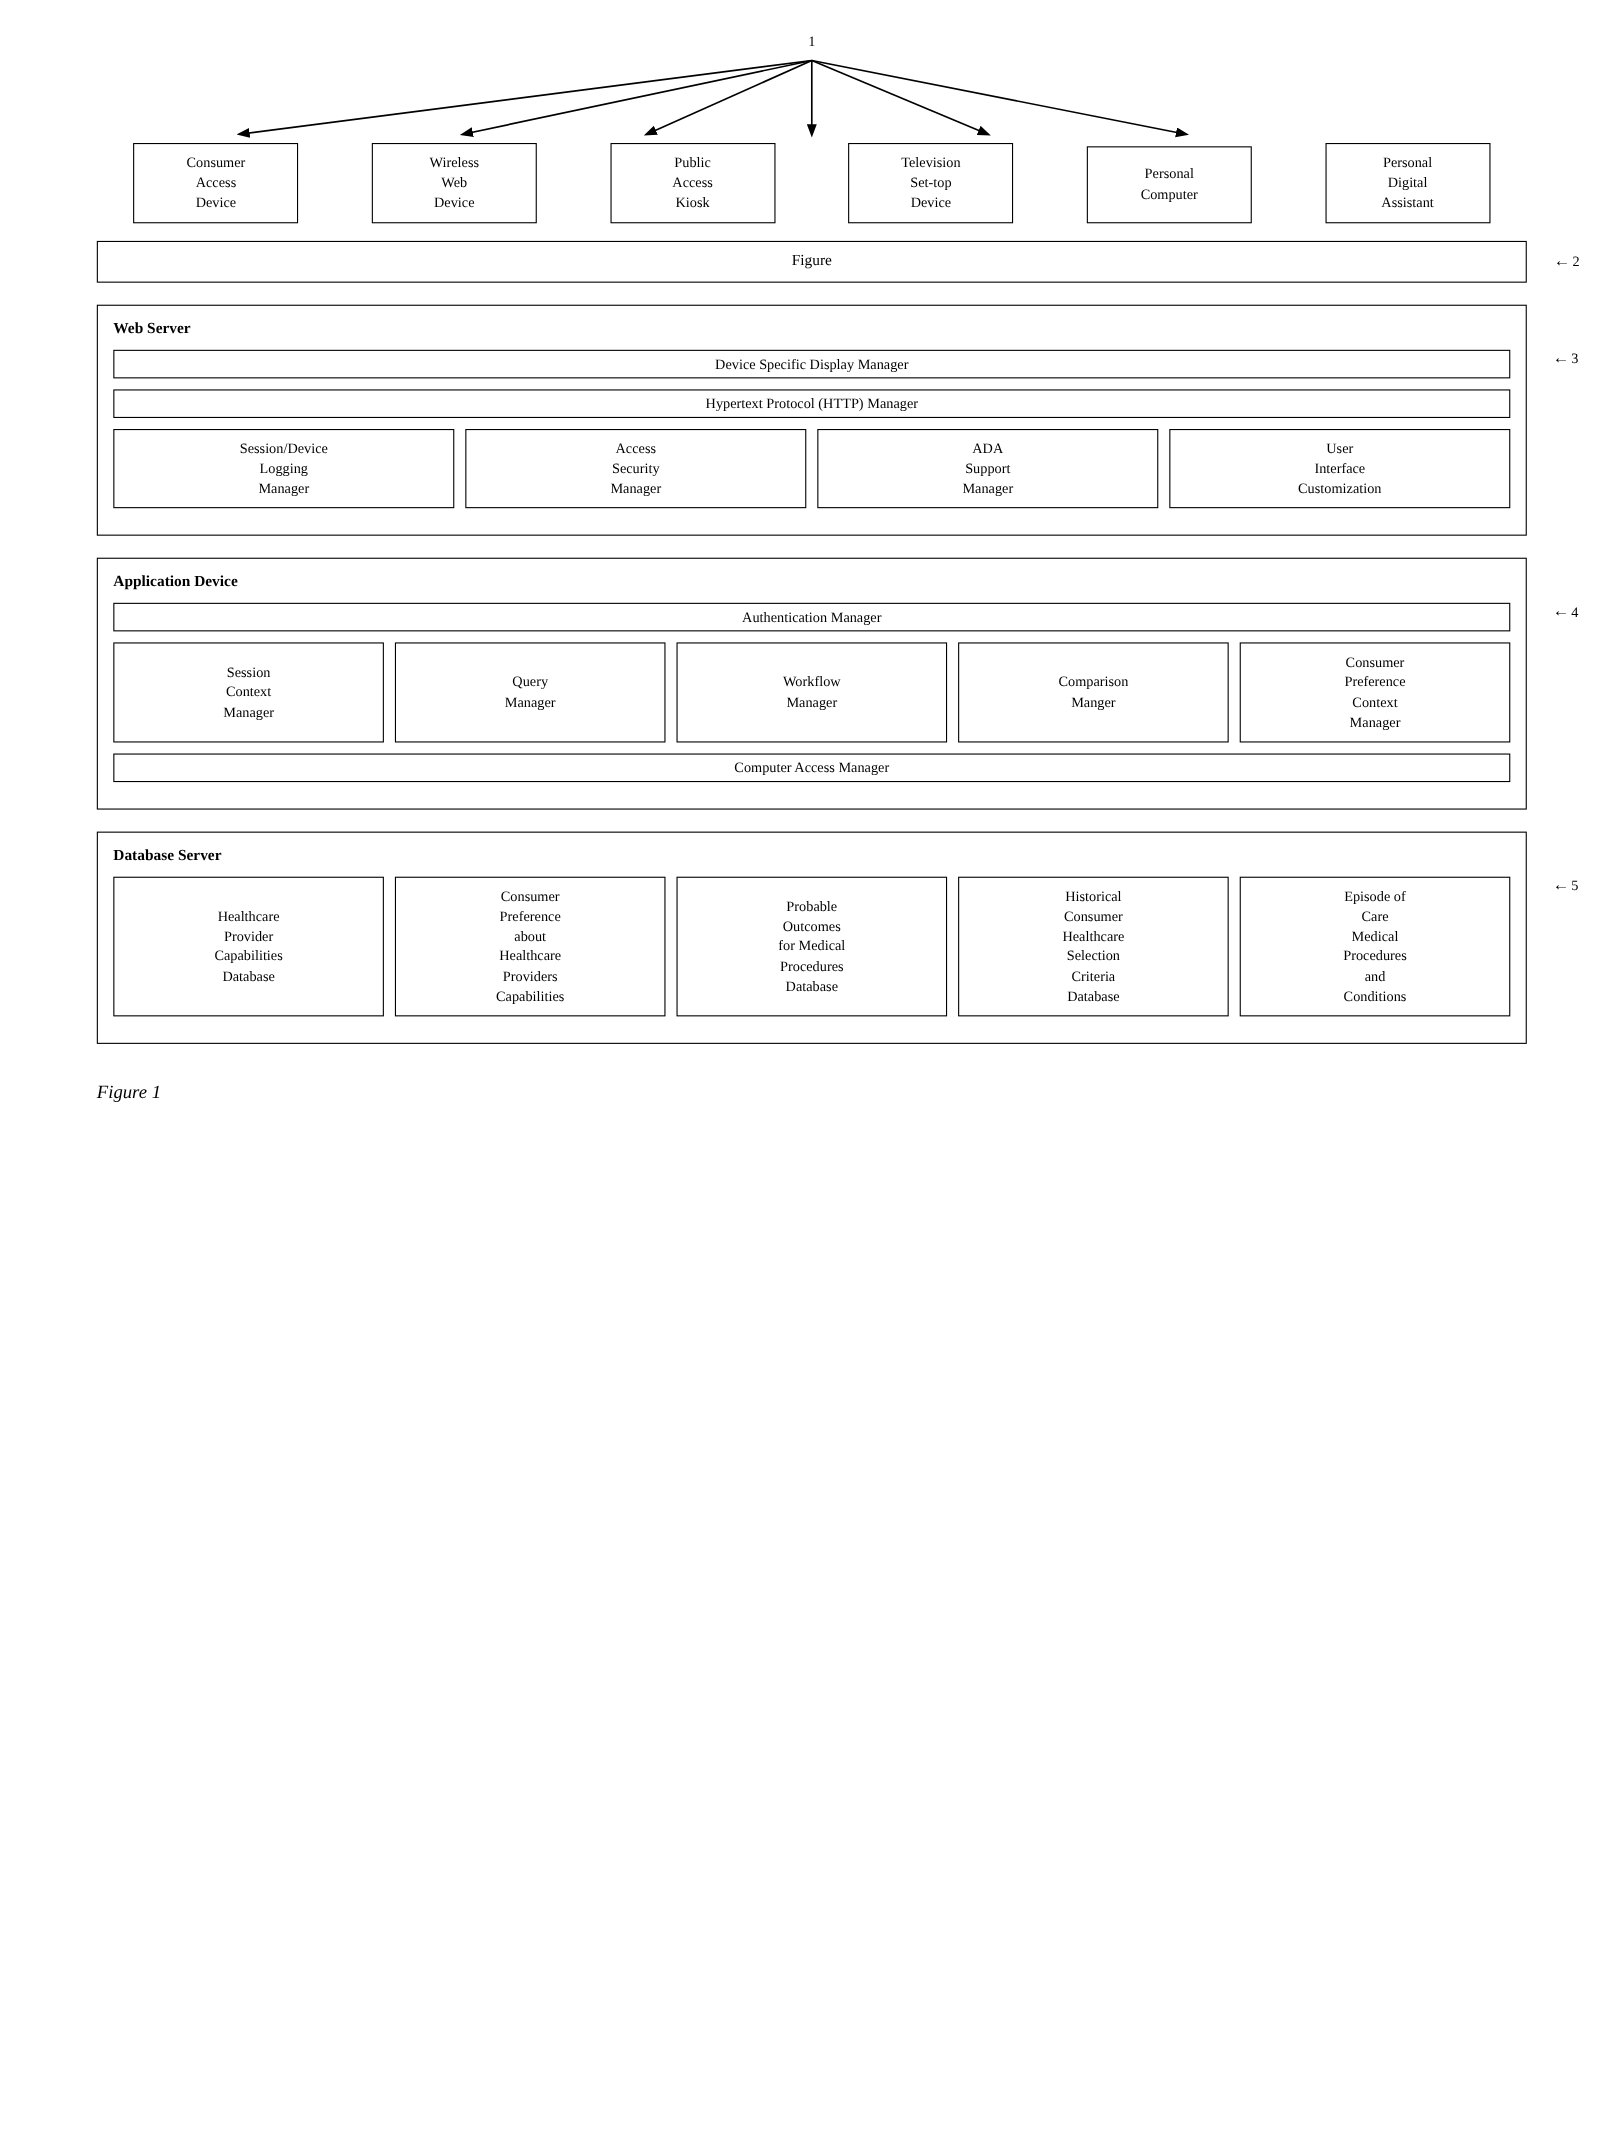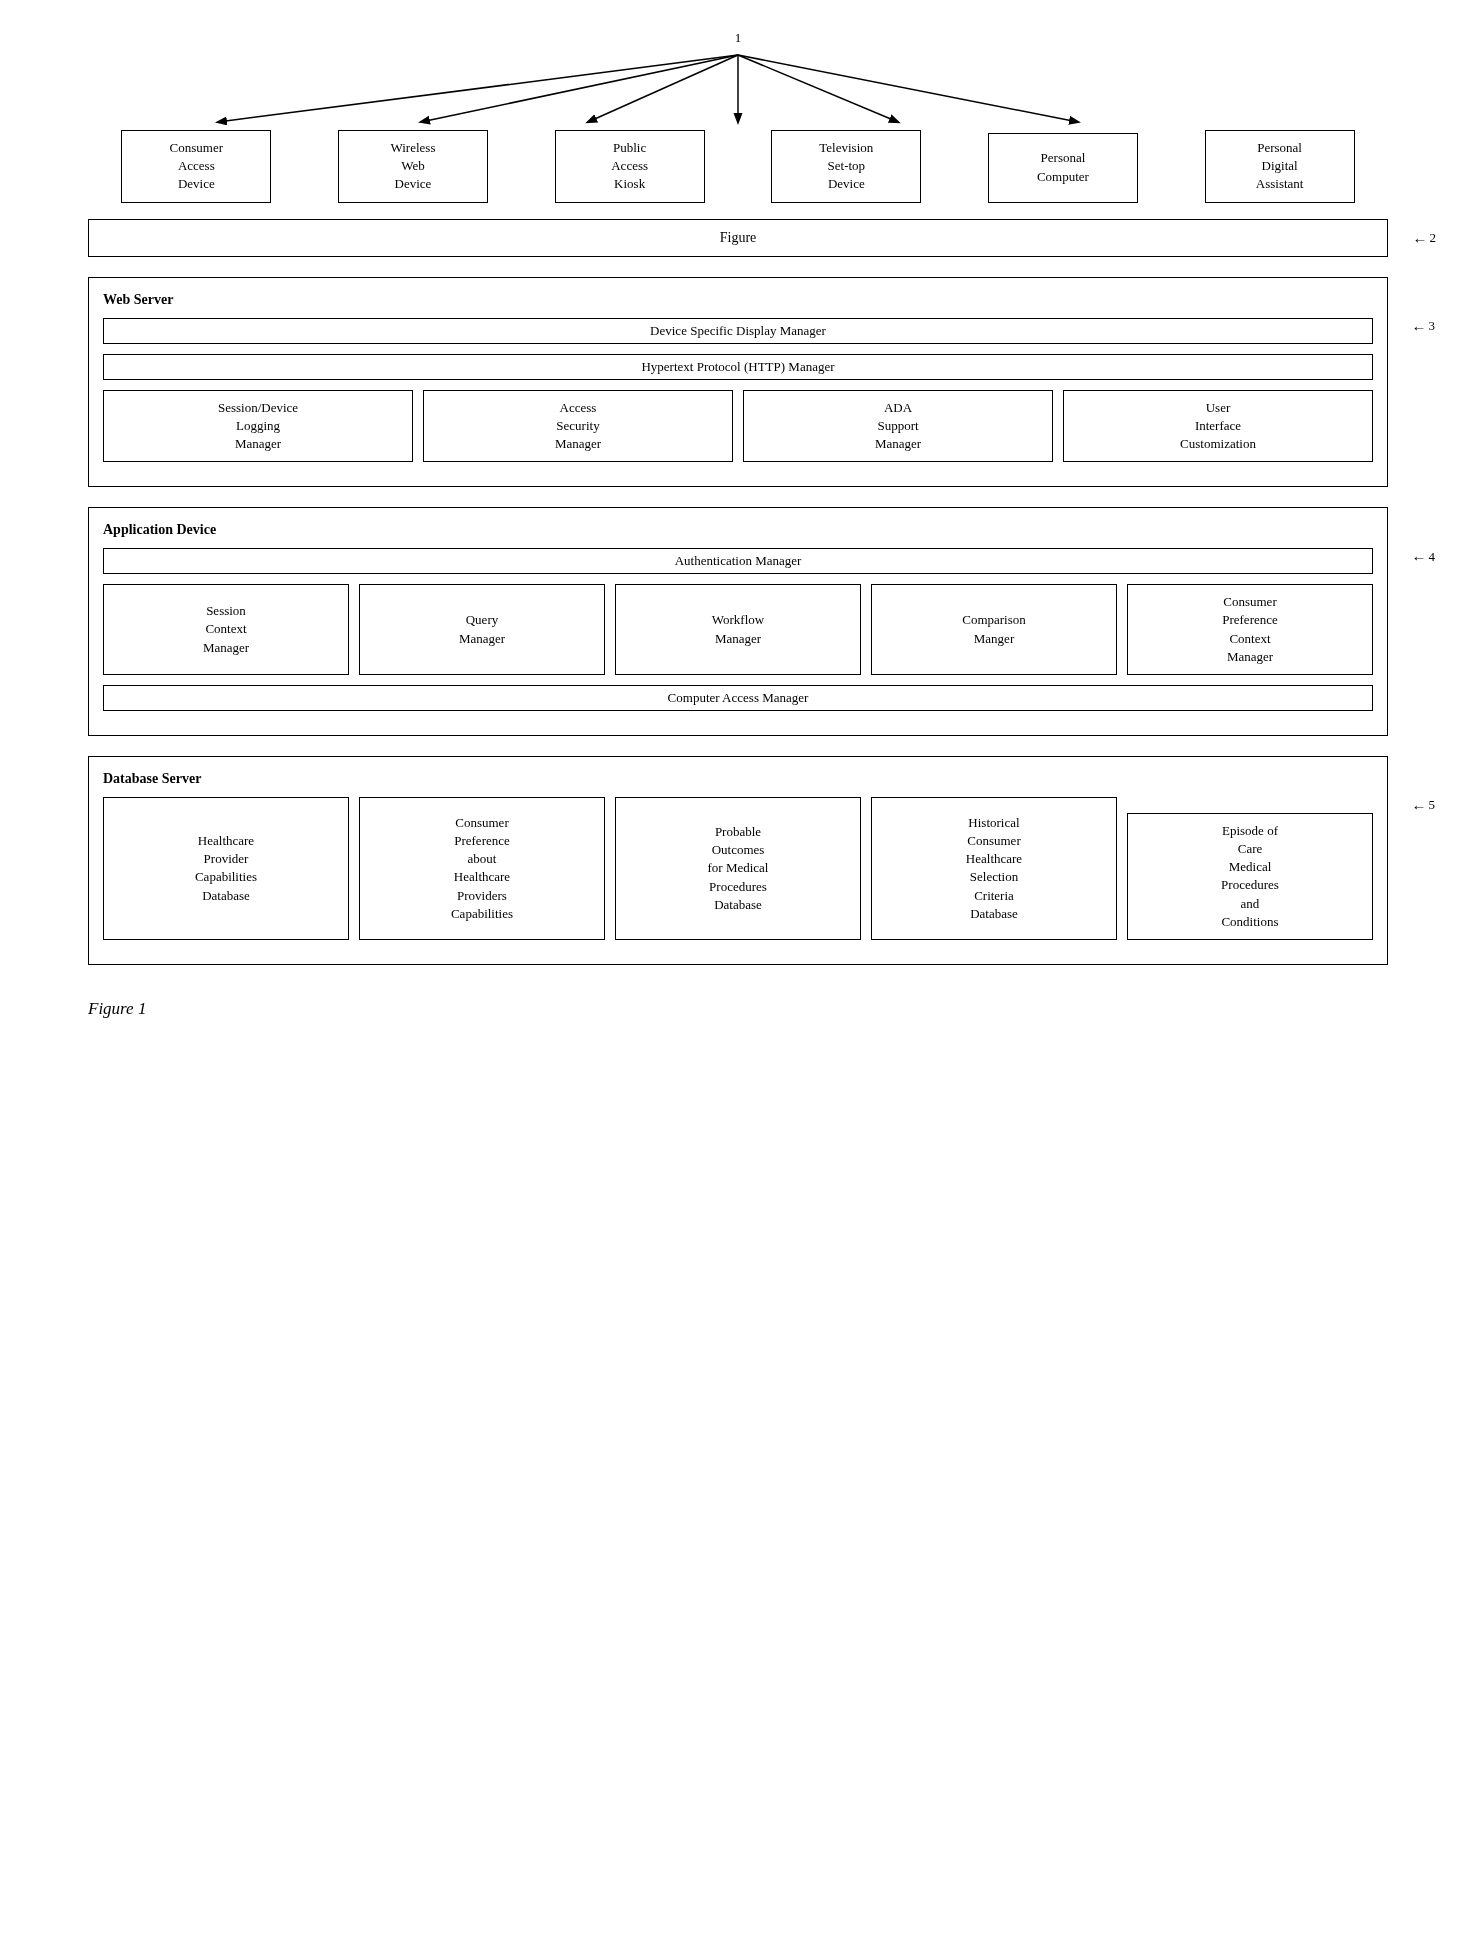--- a/index.html
+++ b/index.html
@@ -211,19 +211,19 @@
     <div class="server-title">Database Server</div>
     <div class="right-label">
       <span style="font-size:15px;">←</span>
       <span>5</span>
     </div>
     <div class="boxes-row" style="align-items:stretch;">
       <div class="inner-box" style="min-height:120px;">Healthcare<br>Provider<br>Capabilities<br>Database</div>
       <div class="inner-box" style="min-height:120px;">Consumer<br>Preference<br>about<br>Healthcare<br>Providers<br>Capabilities</div>
       <div class="inner-box" style="min-height:120px;">Probable<br>Outcomes<br>for Medical<br>Procedures<br>Database</div>
       <div class="inner-box" style="min-height:120px;">Historical<br>Consumer<br>Healthcare<br>Selection<br>Criteria<br>Database</div>
-      <div class="inner-box" style="min-height:120px;margin-top:16px;">Episode of<br>Care<br>Medical<br>Procedures<br>and<br>Conditions</div>
+      <div class="inner-box" style="min-height:120px;">Episode of<br>Care<br>Medical<br>Procedures<br>and<br>Conditions</div>
     </div>
   </div>
 
   <div class="figure-caption">Figure 1</div>
 
 </div>
 
 </body></html>

